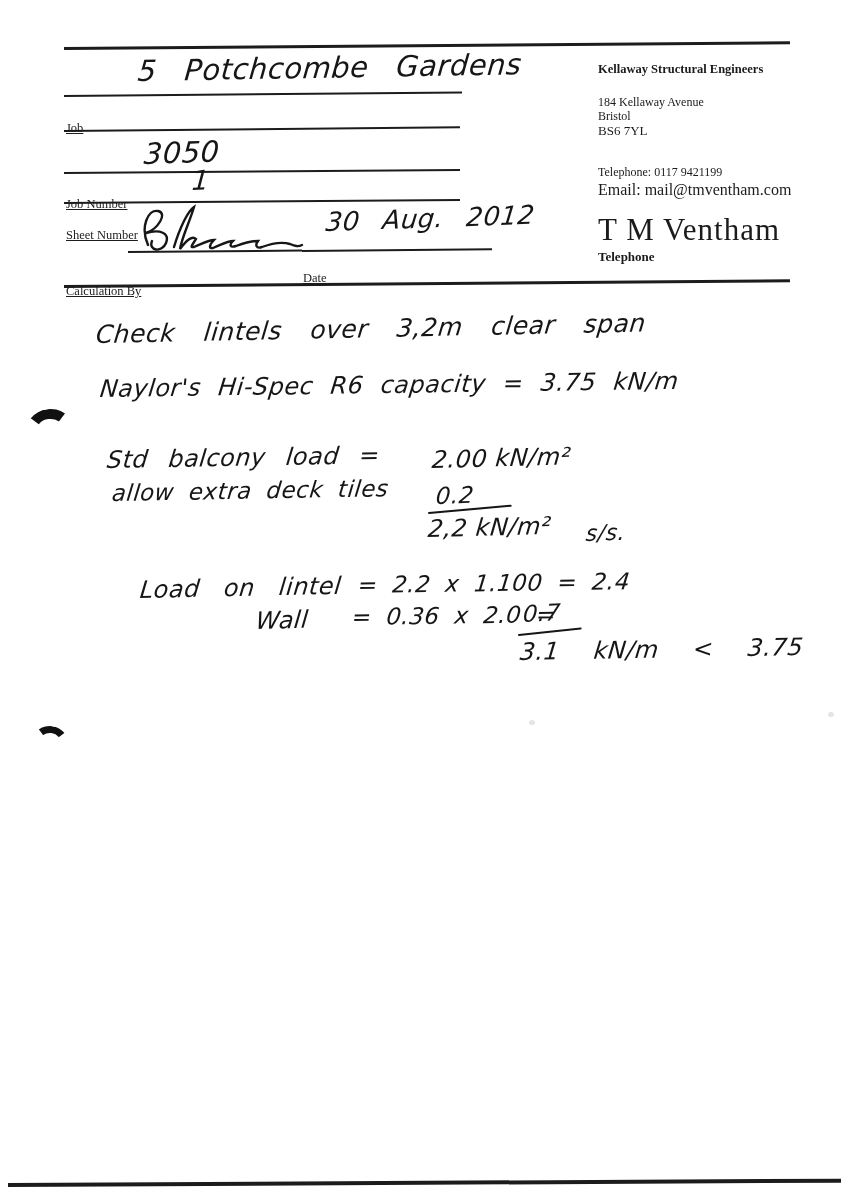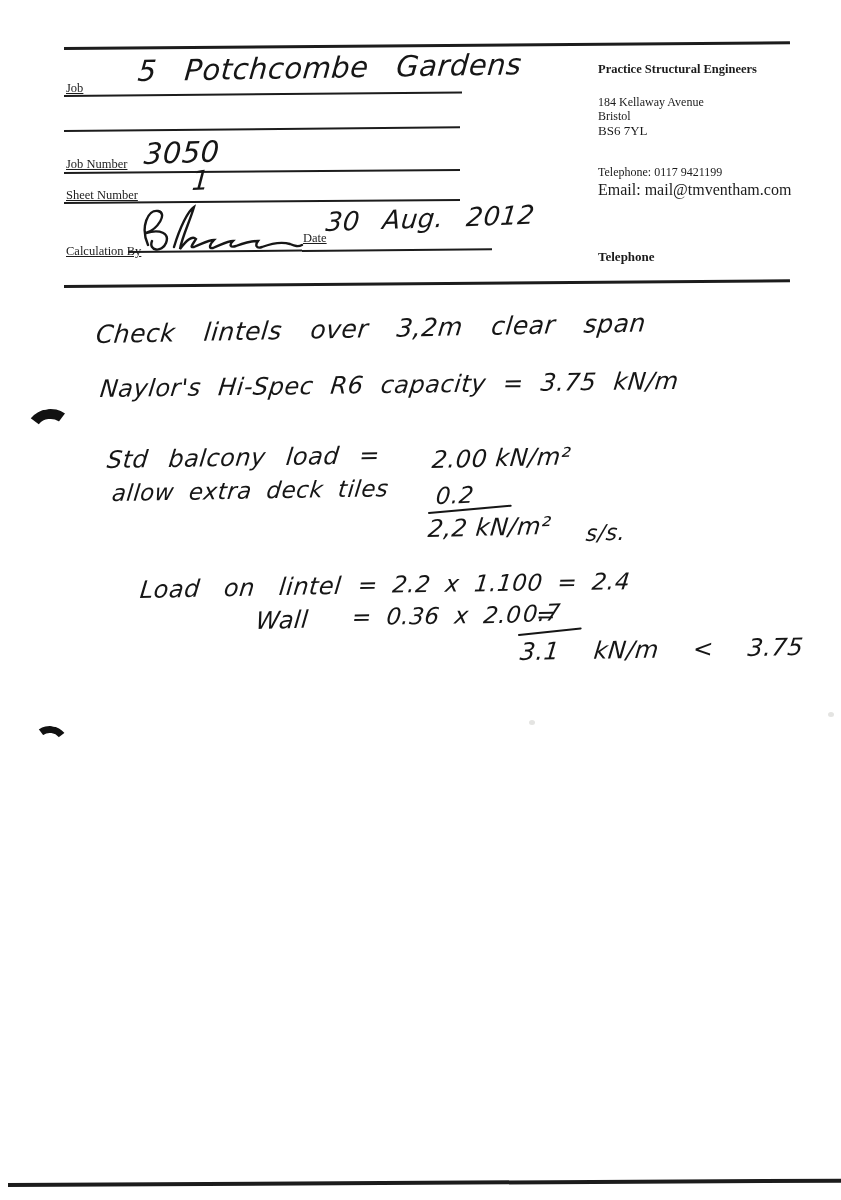--- a/index.html
+++ b/index.html
@@ -29,20 +29,21 @@
   .hw-rule{position:absolute;background:#161616;height:2px;transform-origin:left center;border-radius:2px;}
   .frac1{left:428px;top:512px;width:84px;transform:rotate(-5deg);}
   .frac2{left:518px;top:634px;width:64px;transform:rotate(-6deg);}
   
   .flabel{
     position:absolute;
     font-family:"Liberation Serif", serif;
     font-size:12.5px;color:#1c1c1c;
     text-decoration:underline;
     white-space:nowrap;
+    margin-top:40px;
   }
   .lbl-job{left:66px;top:81px;}
   .lbl-jobnum{left:66px;top:157px;}
   .lbl-sheet{left:66px;top:188px;}
   .lbl-calcby{left:66px;top:244px;}
   .lbl-date{left:303px;top:231px;}
   
   .lh{position:absolute;left:598px;color:#1b1b1b;font-family:"Liberation Serif", serif;white-space:nowrap;}
   .lh-tagline{top:62px;font-size:12.5px;font-weight:bold;}
   .lh-addr1{top:95px;font-size:12px;}
@@ -117,26 +118,27 @@
   <span class="hw hw-sheet">1</span>
   <span class="hw hw-date">30 Aug. 2012</span>
 
   <svg class="sig" viewBox="0 0 180 52">
     <path d="M20,42 C12,24 20,6 30,8 C40,10 30,26 18,30 C32,26 42,30 38,40 C34,50 20,48 24,38
              M46,44 C52,24 60,8 66,4 C62,18 54,34 52,46 C58,38 64,32 68,36 C65,41 61,45 66,44
              C74,41 80,37 86,37 C82,41 80,46 85,45 C93,42 99,38 105,38 C101,42 102,45 108,43
              C116,40 123,38 130,38 C127,42 128,46 134,44 C142,41 152,38 162,41 C167,43 170,44 174,42" stroke="#161616" stroke-width="2.4" fill="none" stroke-linecap="round"></path>
   </svg>
 
-  <span class="lh lh-tagline">Practice Structural Engineers</span>
+  <span class="lh lh-tagline">Kellaway Structural Engineers</span>
   <span class="lh lh-addr1">184 Kellaway Avenue</span>
   <span class="lh lh-addr2">Bristol</span>
   <span class="lh lh-addr3">BS6 7YL</span>
   <span class="lh lh-tel">Telephone: 0117 9421199</span>
   <span class="lh lh-email">Email: mail@tmventham.com</span>
+  <span class="lh lh-firm">T M Ventham</span>
   <span class="lh lh-practice">Telephone</span>
 
   <span class="hw hw-l1">Check lintels over 3,2m clear span</span>
   <span class="hw hw-l2">Naylor's Hi-Spec R6 capacity = 3.75 kN/m</span>
 
   <span class="hw hw-balcony-lbl">Std balcony load =</span>
   <span class="hw hw-balcony-val">2.00 kN/m²</span>
   <span class="hw hw-tiles-lbl">allow extra deck tiles</span>
   <span class="hw hw-tiles-val">0.2</span>
   <div class="hw-rule frac1"></div>

